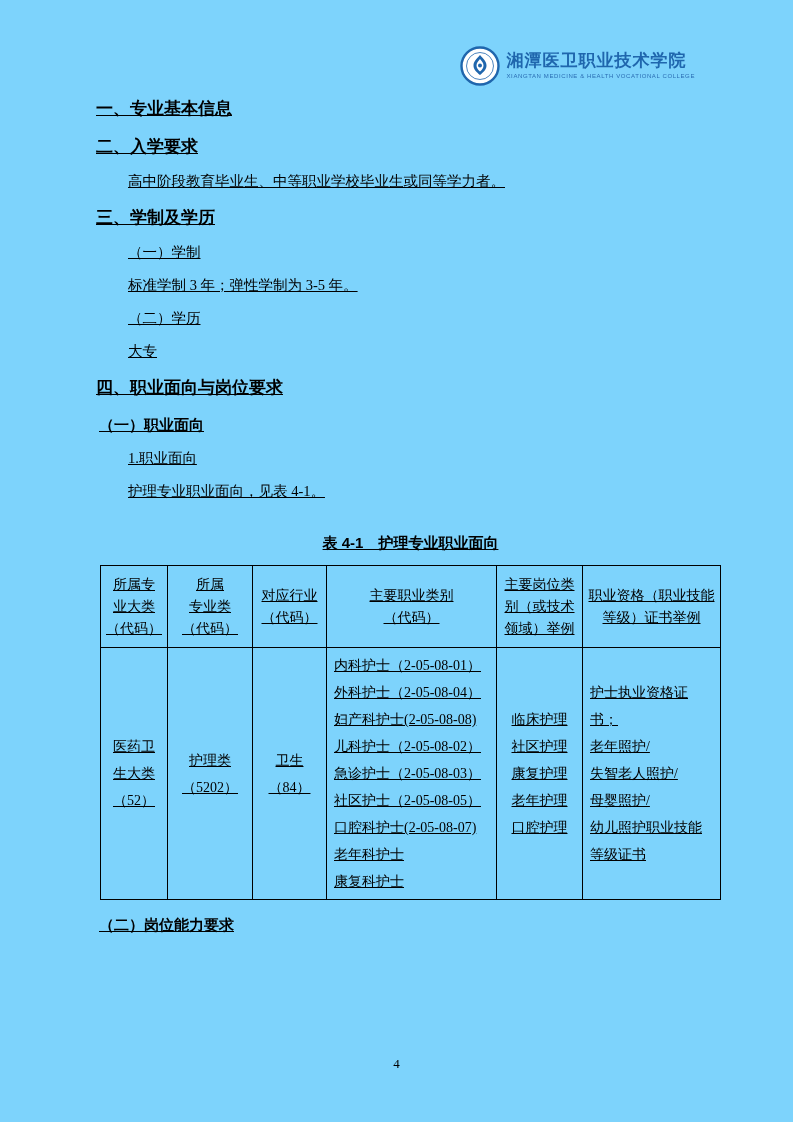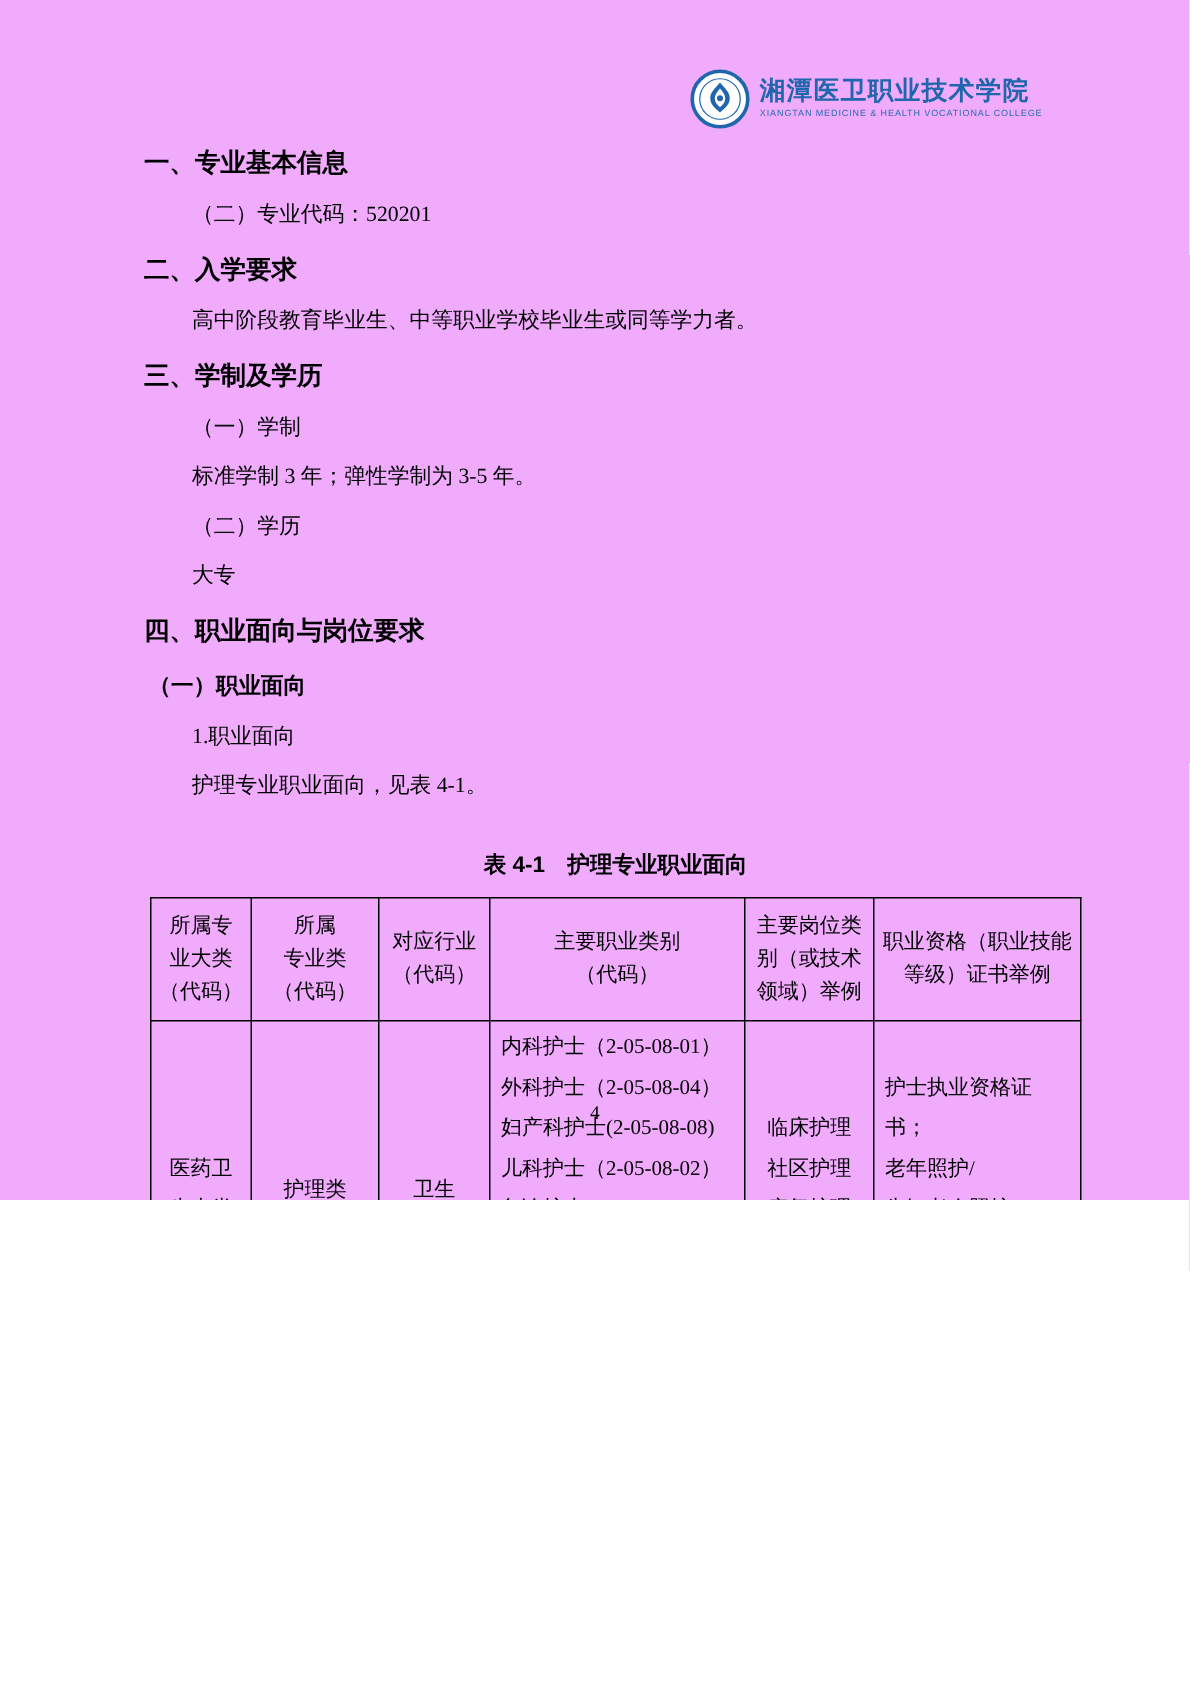--- a/index.html
+++ b/index.html
@@ -1,25 +1,26 @@
 <!DOCTYPE html>
 <html><head>
 <meta charset="utf-8">
 <style>
   * { margin: 0; padding: 0; box-sizing: border-box; }
   html, body { background: #ffffff; }
   .page {
     position: relative;
     width: 793px;
-    height: 800px;
+    height: 1122px;
     margin: 0 auto;
-    background: #f0abfc;
+    background: #7dd3fc;
     font-family: "Liberation Serif", serif;
     color: #000;
     overflow: hidden;
+    text-decoration: underline;
   }
   .logo-row {
     position: absolute;
     top: 46px;
     right: 98px;
     display: flex;
     align-items: center;
     gap: 7px;
   }
   .logo-emblem { width: 40px; height: 40px; flex: 0 0 auto; }
@@ -120,21 +121,20 @@
     </div>
     <div class="logo-text">
       <div class="logo-cn">湘潭医卫职业技术学院</div>
       <div class="logo-en">XIANGTAN MEDICINE &amp; HEALTH VOCATIONAL COLLEGE</div>
     </div>
   </div>
 
   <div class="content">
 
     <div class="sec-heading">一、专业基本信息</div>
-    <div class="body-line">（二）专业代码：520201</div>
 
     <div class="sec-heading">二、入学要求</div>
     <div class="body-line">高中阶段教育毕业生、中等职业学校毕业生或同等学力者。</div>
 
     <div class="sec-heading">三、学制及学历</div>
     <div class="body-line">（一）学制</div>
     <div class="body-line">标准学制 3 年；弹性学制为 3-5 年。</div>
     <div class="body-line">（二）学历</div>
     <div class="body-line">大专</div>
 

